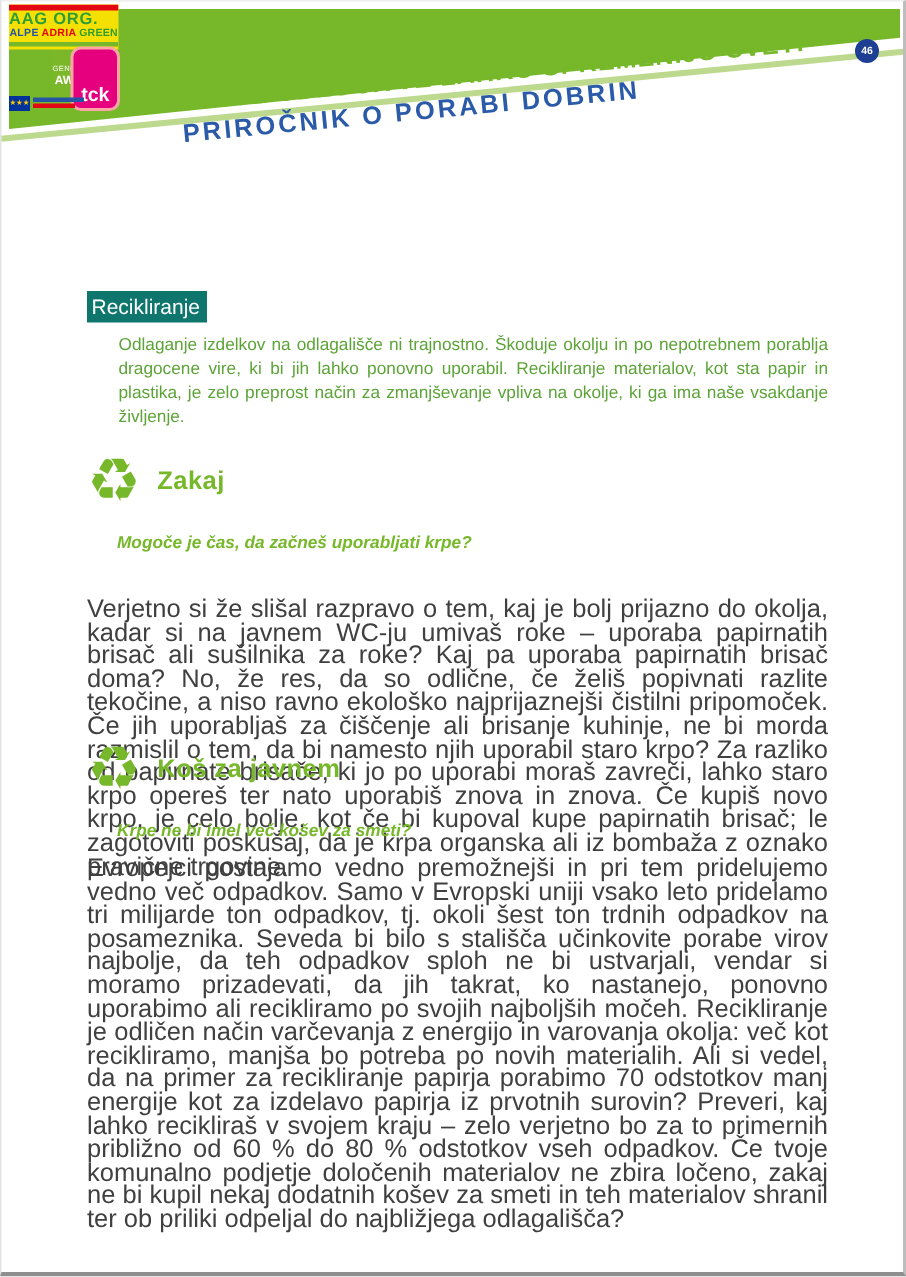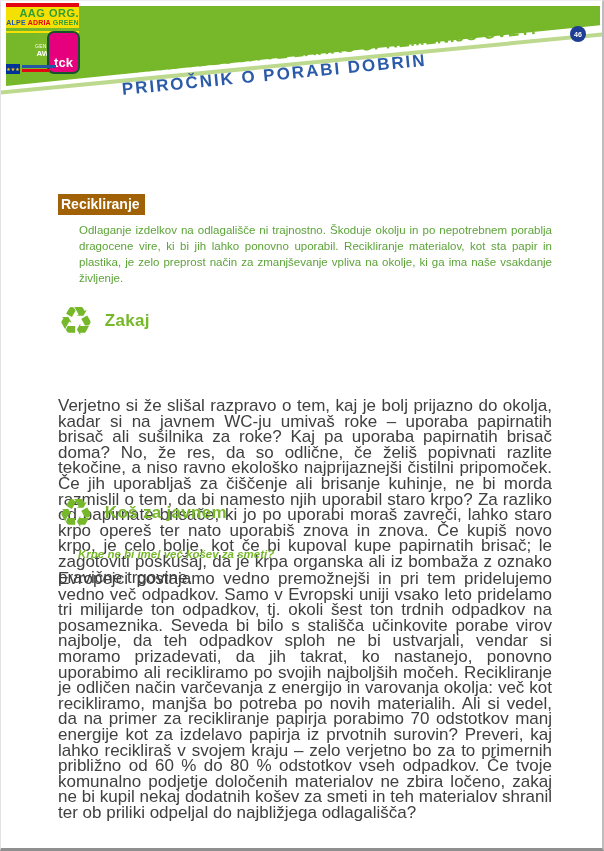--- a/index.html
+++ b/index.html
@@ -29,45 +29,45 @@
     position:absolute;left:569px;top:25px;width:16px;height:16px;border-radius:50%;
     background:#1e3e93;color:#ffffff;font-size:7px;font-weight:bold;
     display:flex;align-items:center;justify-content:center;
   }
   
   .logo-aag{
     position:absolute;left:5px;top:2px;width:73px;height:30px;background:#f5e003;
     box-sizing:border-box;padding:0;overflow:hidden;
   }
   .logo-aag .strip-red{height:4px;background:#e30613;}
-  .logo-aag .aag-line1{font-size:11px;font-weight:bold;color:#2f9e37;line-height:11px;text-align:right;letter-spacing:0.5px;margin-top:1px;}
+  .logo-aag .aag-line1{font-size:11px;font-weight:bold;color:#2f9e37;line-height:11px;text-align:left;letter-spacing:0.5px;margin-top:1px;}
   .logo-aag .aag-line2{font-size:7px;font-weight:bold;line-height:8px;text-align:center;letter-spacing:0.2px;}
   .logo-aag .alpe{color:#2456a4;} .logo-aag .adria{color:#e30613;} .logo-aag .grn{color:#2f9e37;}
   .logo-aag .strip-green{height:3px;background:#76b82a;margin-top:1px;}
   .logo-awake{
     position:absolute;left:8px;top:33px;width:35px;height:36px;background:#7ab829;
     color:#ffffff;text-align:center;box-sizing:border-box;padding-top:9px;margin-left:26px;
   }
   .logo-awake .gen{font-size:5px;letter-spacing:0.3px;line-height:6px;}
   .logo-awake .awake{font-size:8px;font-weight:bold;line-height:9px;}
   .logo-tck{
     position:absolute;left:46px;top:30px;width:33px;height:43px;background:#e6007e;
-    border:2px solid #14532d;border-radius:7px;box-sizing:border-box;
+    border:2px solid #fca5a5;border-radius:7px;box-sizing:border-box;
     display:flex;align-items:flex-end;justify-content:center;
   }
   .logo-tck .tck-text{color:#ffffff;font-weight:bold;font-size:13px;line-height:14px;padding-bottom:2px;}
   .logo-eu{position:absolute;left:5px;top:62px;height:11px;display:flex;align-items:center;gap:2px;}
   .eu-flag{width:14px;height:10px;background:#003399;color:#ffcc00;font-size:5px;line-height:10px;text-align:center;}
   .eu-bars{display:flex;flex-direction:column;gap:1px;}
   .eu-bars i{display:block;width:34px;height:3px;background:#2456a4;}
   .eu-bars i:last-child{background:#e30613;width:28px;}
   
   .section-label{
-    position:absolute;left:57px;top:193px;background:#a16207;color:#ffffff;
-    font-size:14px;font-weight:bold;padding:2px 5px 3px 3px;
+    position:absolute;left:57px;top:193px;background:#0f766e;color:#ffffff;
+    font-size:14px;font-weight:normal;padding:2px 5px 3px 3px;
   }
   .intro{
     position:absolute;left:78px;top:221px;width:473px;
     color:#5ca438;font-size:11.5px;font-weight:normal;line-height:16px;text-align:justify;
   }
   .sec-head{position:absolute;left:57px;display:flex;align-items:center;gap:11px;}
   .sec-head.s1{top:300px;} .sec-head.s2{top:492px;}
   .recycle-icon{
     font-family:"DejaVu Sans", sans-serif;color:#76b82a;font-size:40px;line-height:40px;
   }
@@ -126,20 +126,21 @@
   <div class="page-badge">46</div>
 
   <div class="section-label">Recikliranje</div>
 
   <div class="intro">Odlaganje izdelkov na odlagališče ni trajnostno. Škoduje okolju in po nepotrebnem porablja dragocene vire, ki bi jih lahko ponovno uporabil. Recikliranje materialov, kot sta papir in plastika, je zelo preprost način za zmanjševanje vpliva na okolje, ki ga ima naše vsakdanje življenje.</div>
 
   <div class="sec-head s1">
     <span class="recycle-icon">♻</span>
     <span class="sec-title">Zakaj</span>
   </div>
+  <div class="question q1">Mogoče je čas, da začneš uporabljati krpe?</div>
   <div class="body-par p1">Verjetno si že slišal razpravo o tem, kaj je bolj prijazno do okolja, kadar si na javnem WC-ju umivaš roke – uporaba papirnatih brisač ali sušilnika za roke? Kaj pa uporaba papirnatih brisač doma? No, že res, da so odlične, če želiš popivnati razlite tekočine, a niso ravno ekološko najprijaznejši čistilni pripomoček. Če jih uporabljaš za čiščenje ali brisanje kuhinje, ne bi morda razmislil o tem, da bi namesto njih uporabil staro krpo? Za razliko od papirnate brisače, ki jo po uporabi moraš zavreči, lahko staro krpo opereš ter nato uporabiš znova in znova. Če kupiš novo krpo, je celo bolje, kot če bi kupoval kupe papirnatih brisač; le zagotoviti poskušaj, da je krpa organska ali iz bombaža z oznako pravične trgovine.</div>
 
   <div class="sec-head s2">
     <span class="recycle-icon">♻</span>
     <span class="sec-title">Koš za javnem</span>
   </div>
   <div class="question q2">Krpe ne bi imel več košev za smeti?</div>
   <div class="body-par p2">Evropejci postajamo vedno premožnejši in pri tem pridelujemo vedno več odpadkov. Samo v Evropski uniji vsako leto pridelamo tri milijarde ton odpadkov, tj. okoli šest ton trdnih odpadkov na posameznika. Seveda bi bilo s stališča učinkovite porabe virov najbolje, da teh odpadkov sploh ne bi ustvarjali, vendar si moramo prizadevati, da jih takrat, ko nastanejo, ponovno uporabimo ali recikliramo po svojih najboljših močeh. Recikliranje je odličen način varčevanja z energijo in varovanja okolja: več kot recikliramo, manjša bo potreba po novih materialih. Ali si vedel, da na primer za recikliranje papirja porabimo 70 odstotkov manj energije kot za izdelavo papirja iz prvotnih surovin? Preveri, kaj lahko recikliraš v svojem kraju – zelo verjetno bo za to primernih približno od 60 % do 80 % odstotkov vseh odpadkov. Če tvoje komunalno podjetje določenih materialov ne zbira ločeno, zakaj ne bi kupil nekaj dodatnih košev za smeti in teh materialov shranil ter ob priliki odpeljal do najbližjega odlagališča?</div>
 
 </div>

